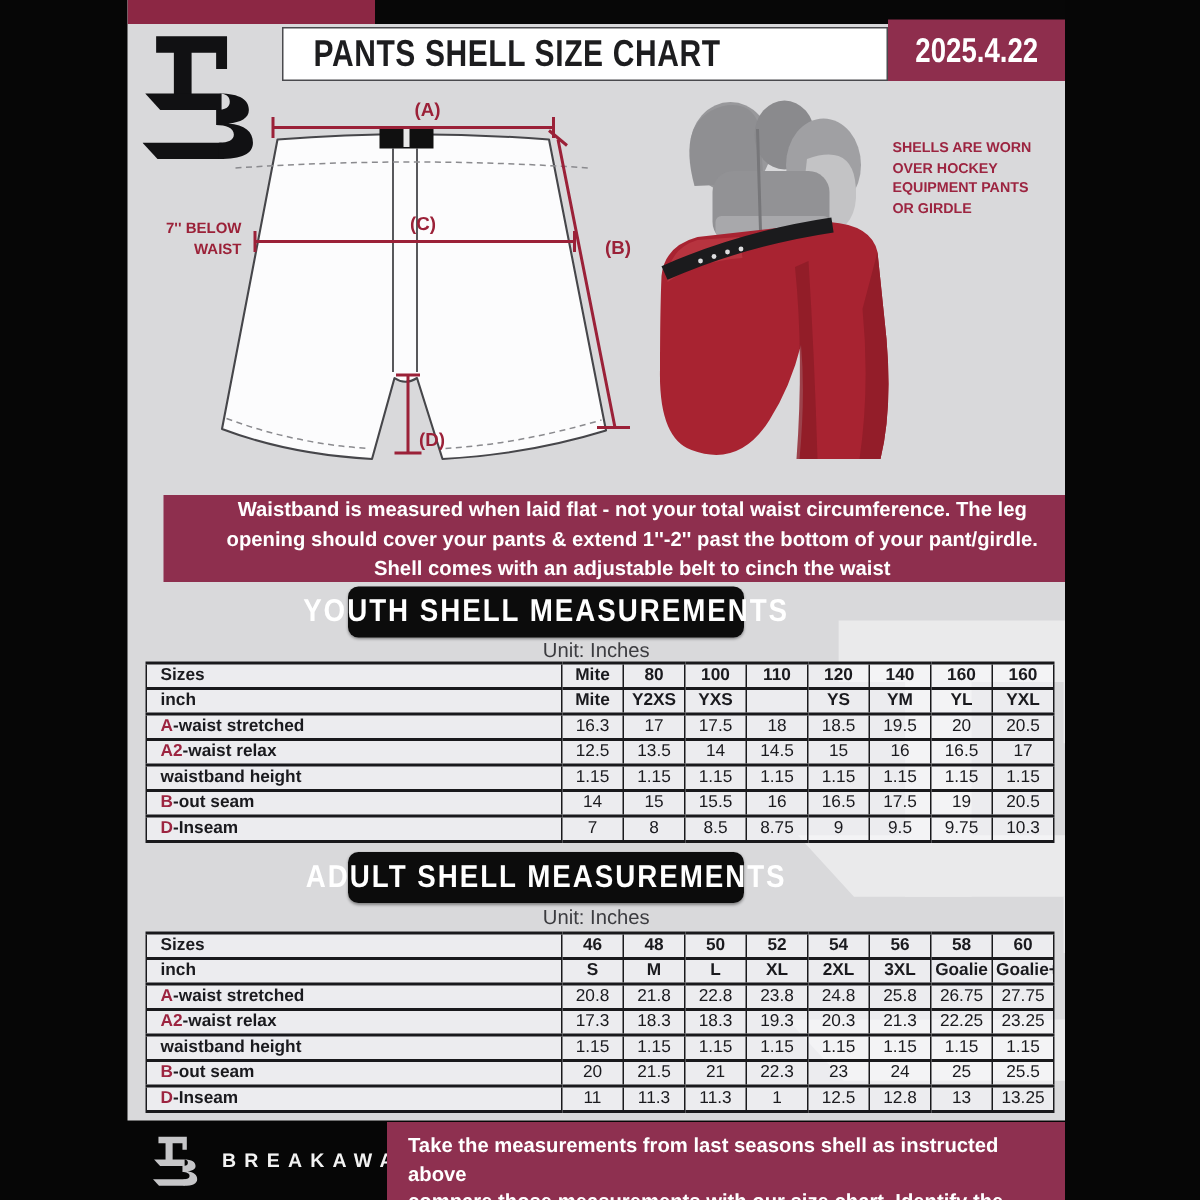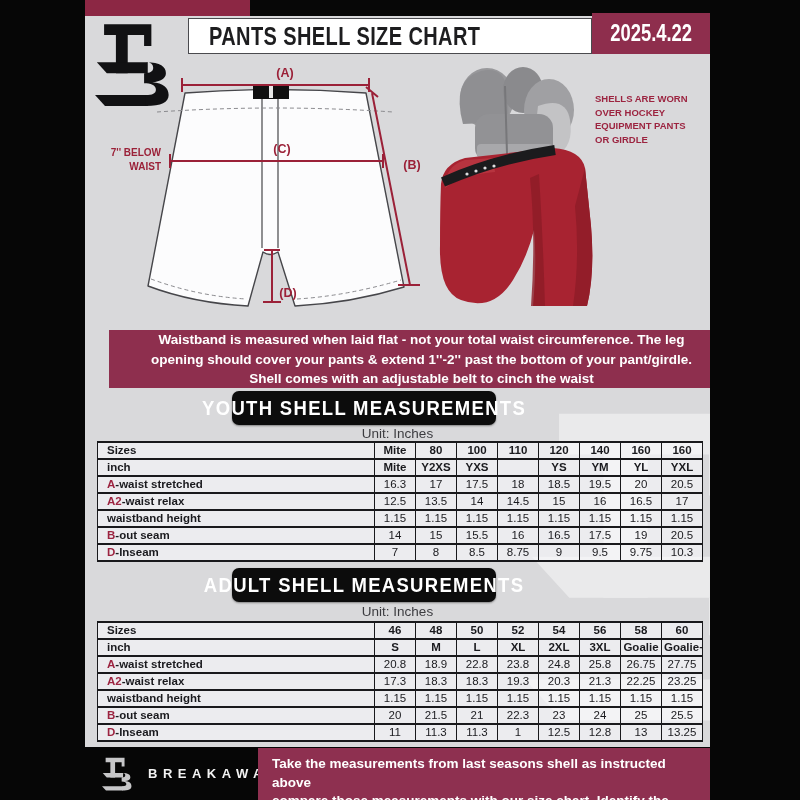--- a/index.html
+++ b/index.html
@@ -282,21 +282,21 @@
             <td>L</td>
             <td>XL</td>
             <td>2XL</td>
             <td>3XL</td>
             <td>Goalie</td>
             <td>Goalie+</td>
           </tr>
           <tr>
             <td class="lab"><span class="pfx">A</span>-waist stretched</td>
             <td>20.8</td>
-            <td>18.9</td>
+            <td>21.8</td>
             <td>22.8</td>
             <td>23.8</td>
             <td>24.8</td>
             <td>25.8</td>
             <td>26.75</td>
             <td>27.75</td>
           </tr>
           <tr>
             <td class="lab"><span class="pfx">A2</span>-waist relax</td>
             <td>17.3</td>

